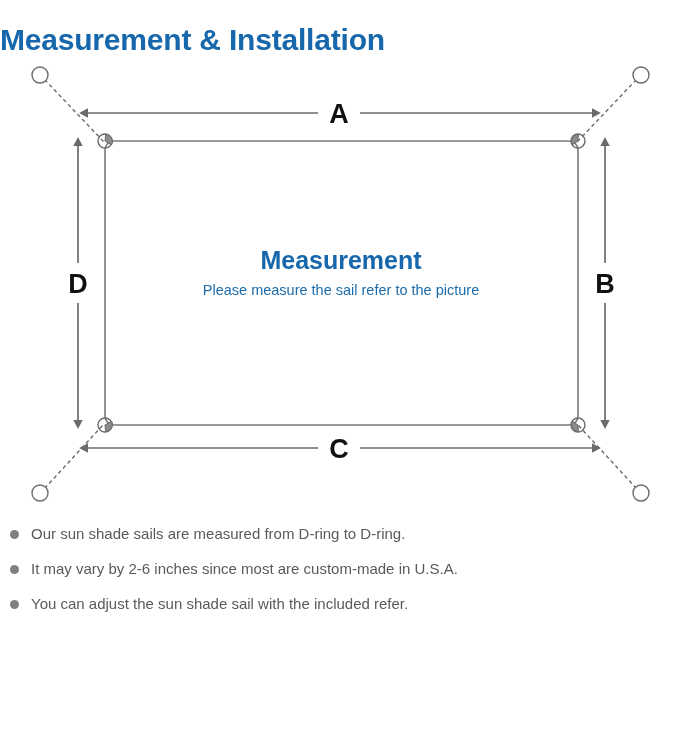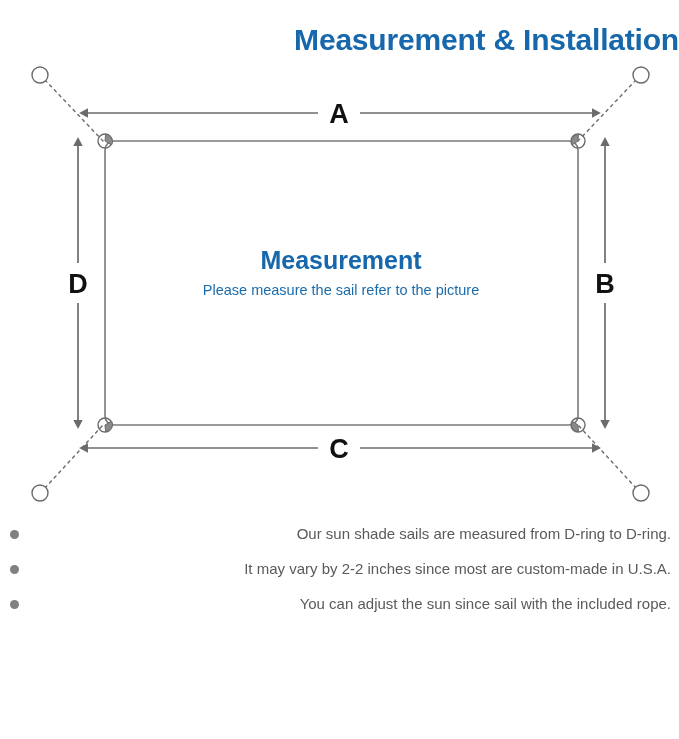--- a/index.html
+++ b/index.html
@@ -15,21 +15,21 @@
     overflow: hidden;
     font-family: "Liberation Sans", sans-serif;
     -webkit-font-smoothing: antialiased;
   }
 
   #page-title {
     position: absolute;
     top: 0px;
     left: 0;
     width: 679px;
-    text-align: right;
+    text-align: left;
     font-size: 30px;
     font-weight: bold;
     color: #1667ab;
     letter-spacing: -0.2px;
     line-height: 40px;
     white-space: nowrap;
   }
 
   #diagram-wrap {
     position: absolute;
@@ -62,21 +62,20 @@
   }
 
   #notes-list {
     position: absolute;
     top: 523px;
     left: 0;
     width: 679px;
     margin: 0;
     padding: 0;
     list-style: none;
-    text-align: right;
   }
   .note-item {
     position: relative;
     padding-left: 31px;
     padding-right: 8px;
     margin-bottom: 14px;
     font-family: "Liberation Sans", sans-serif;
     font-size: 15px;
     line-height: 21px;
     color: #5a5a5a;
@@ -176,19 +175,19 @@
   </svg>
 </div>
 
 <ul id="notes-list">
   <li class="note-item">
     <span class="note-bullet"></span>
     <span>Our sun shade sails are measured from D-ring to D-ring.</span>
   </li>
   <li class="note-item">
     <span class="note-bullet"></span>
-    <span>It may vary by 2-2 inches since most are custom-made in U.S.A.</span>
+    <span>It may vary by 2-6 inches since most are custom-made in U.S.A.</span>
   </li>
   <li class="note-item">
     <span class="note-bullet"></span>
-    <span>You can adjust the sun since sail with the included rope.</span>
+    <span>You can adjust the sun shade sail with the included refer.</span>
   </li>
 </ul>
 
 </body></html>

